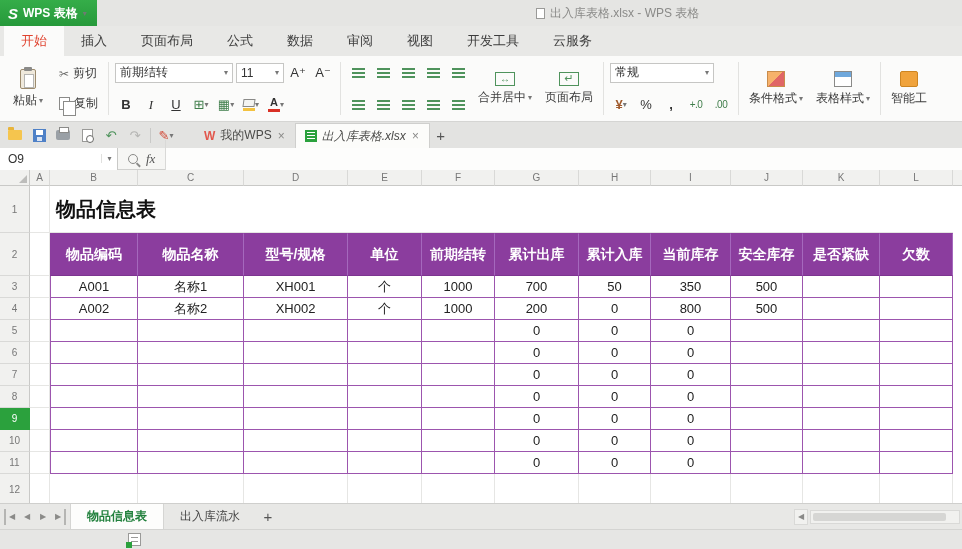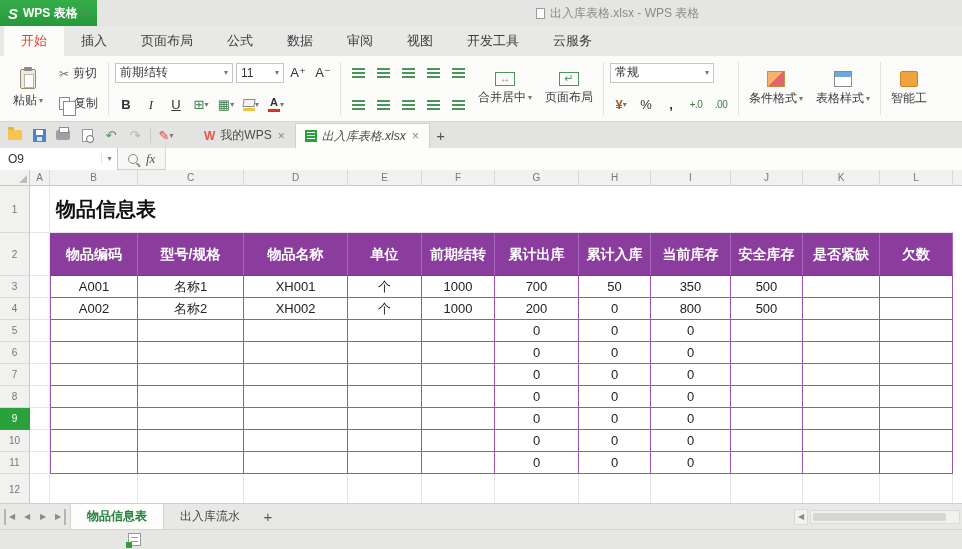--- a/index.html
+++ b/index.html
@@ -412,22 +412,22 @@
         <div class="colhead">I</div>
         <div class="colhead">J</div>
         <div class="colhead">K</div>
         <div class="colhead">L</div>
         <div class="rowhead">1</div>
         <div class="cell plain"></div>
         <div class="titlecell" style="grid-column: 3 / -1;">物品信息表</div>
         <div class="rowhead">2</div>
         <div class="cell plain"></div>
         <div class="th first">物品编码</div>
+        <div class="th">物品名称</div>
         <div class="th">型号/规格</div>
-        <div class="th">物品名称</div>
         <div class="th">单位</div>
         <div class="th">前期结转</div>
         <div class="th">累计出库</div>
         <div class="th">累计入库</div>
         <div class="th">当前库存</div>
         <div class="th">安全库存</div>
         <div class="th">是否紧缺</div>
         <div class="th">欠数</div>
         <div class="rowhead">3</div>
         <div class="cell plain"></div>

